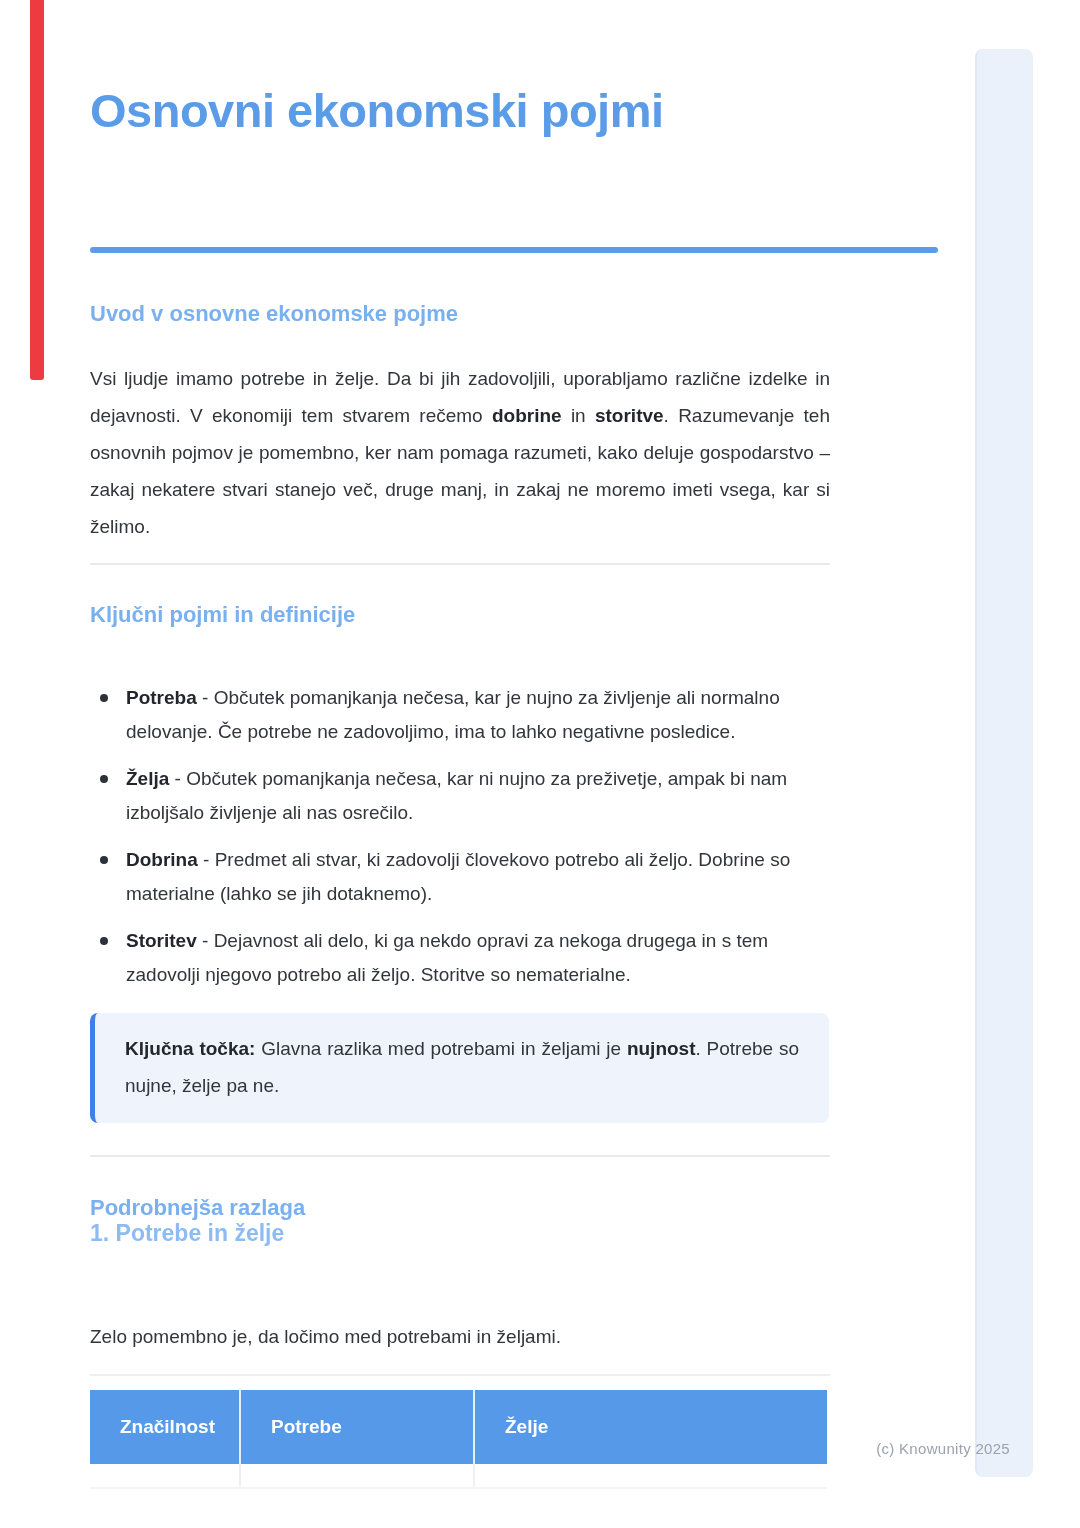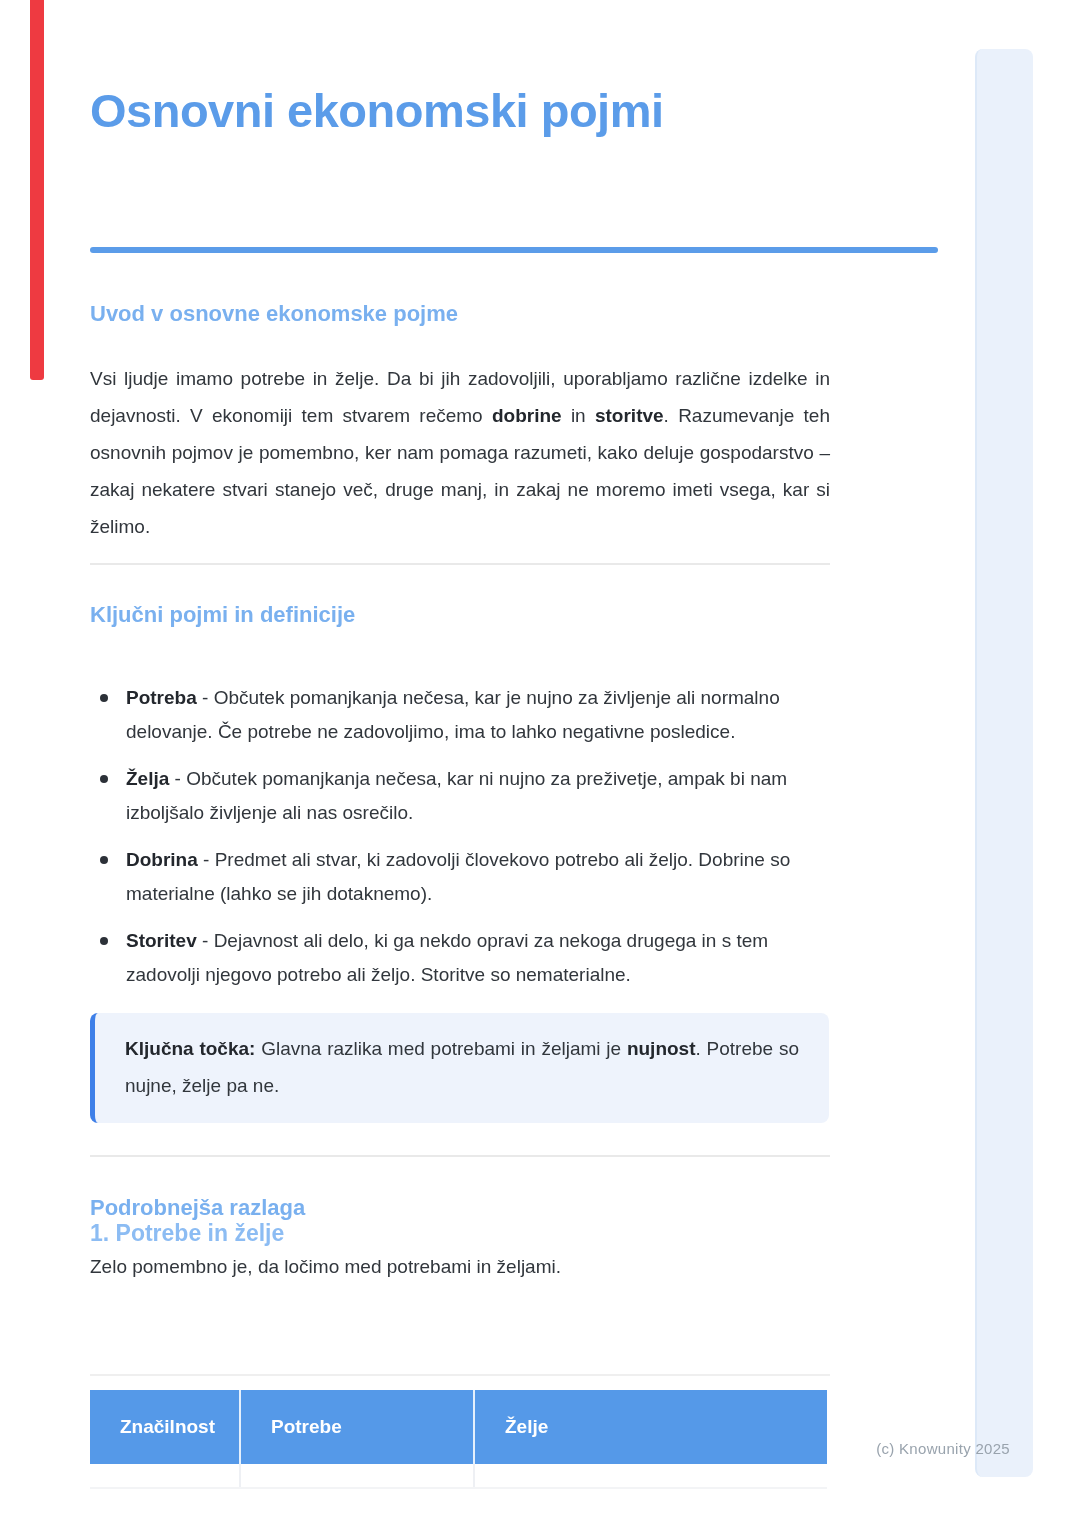--- a/index.html
+++ b/index.html
@@ -33,21 +33,21 @@
     top:247px; width:848px; height:6px; background:#5b9ce9; border:none; border-radius:3px;
   }
   h2.sec { font-size:22px; line-height:36px; font-weight:700; color:#79b0ef; width:740px; }
   #h2-intro { top:296px; }
   #h2-key   { top:597px; }
   #h2-detail{ top:1190px; }
   h3.subsec { top:1218px; font-size:23px; line-height:30px; font-weight:700; color:#8cbcf3; width:740px; }
 
   p.body-text { width:740px; font-size:19px; line-height:37px; color:#31363c; }
   #p-intro { top:360px; text-align:justify; }
-  #p-detail{ top:1248px; }
+  #p-detail{ top:1318px; }
 
   .divider { width:740px; height:0; border:none; border-top:2px solid #e9e9e9; }
   #div1 { top:563px; }
   #div2 { top:1155px; }
   #div3 { top:1374px; border-top-color:#efefef; }
 
   ul.key-list { top:645px; width:740px; list-style:none;margin-top:36px; }
   ul.key-list li {
     position:relative; padding-left:36px; margin-bottom:13px;
     font-size:19px; line-height:34px; color:#31363c;

